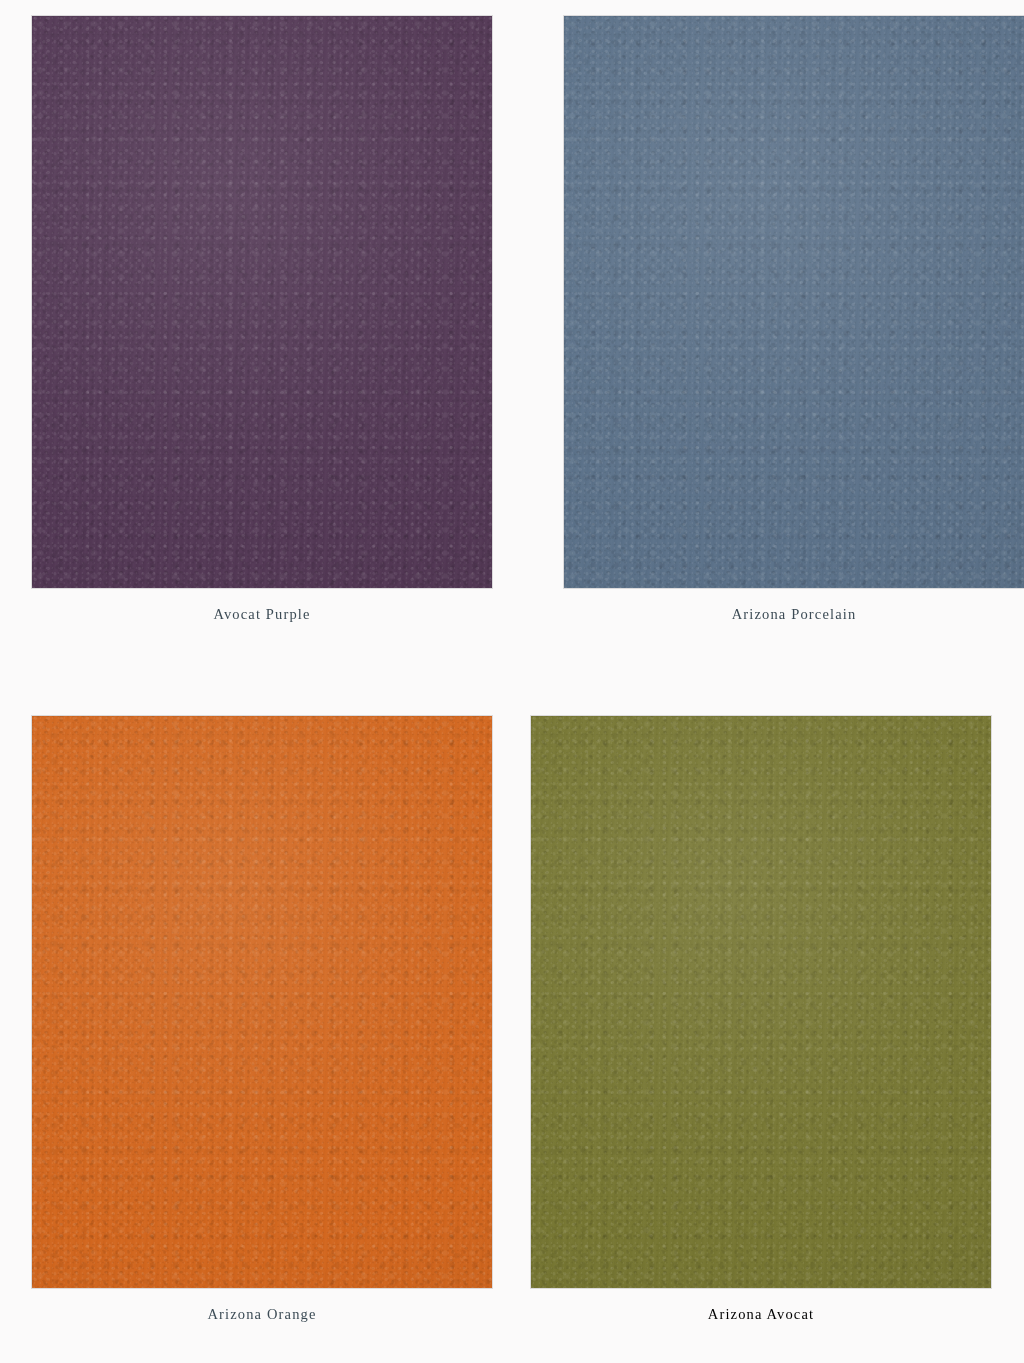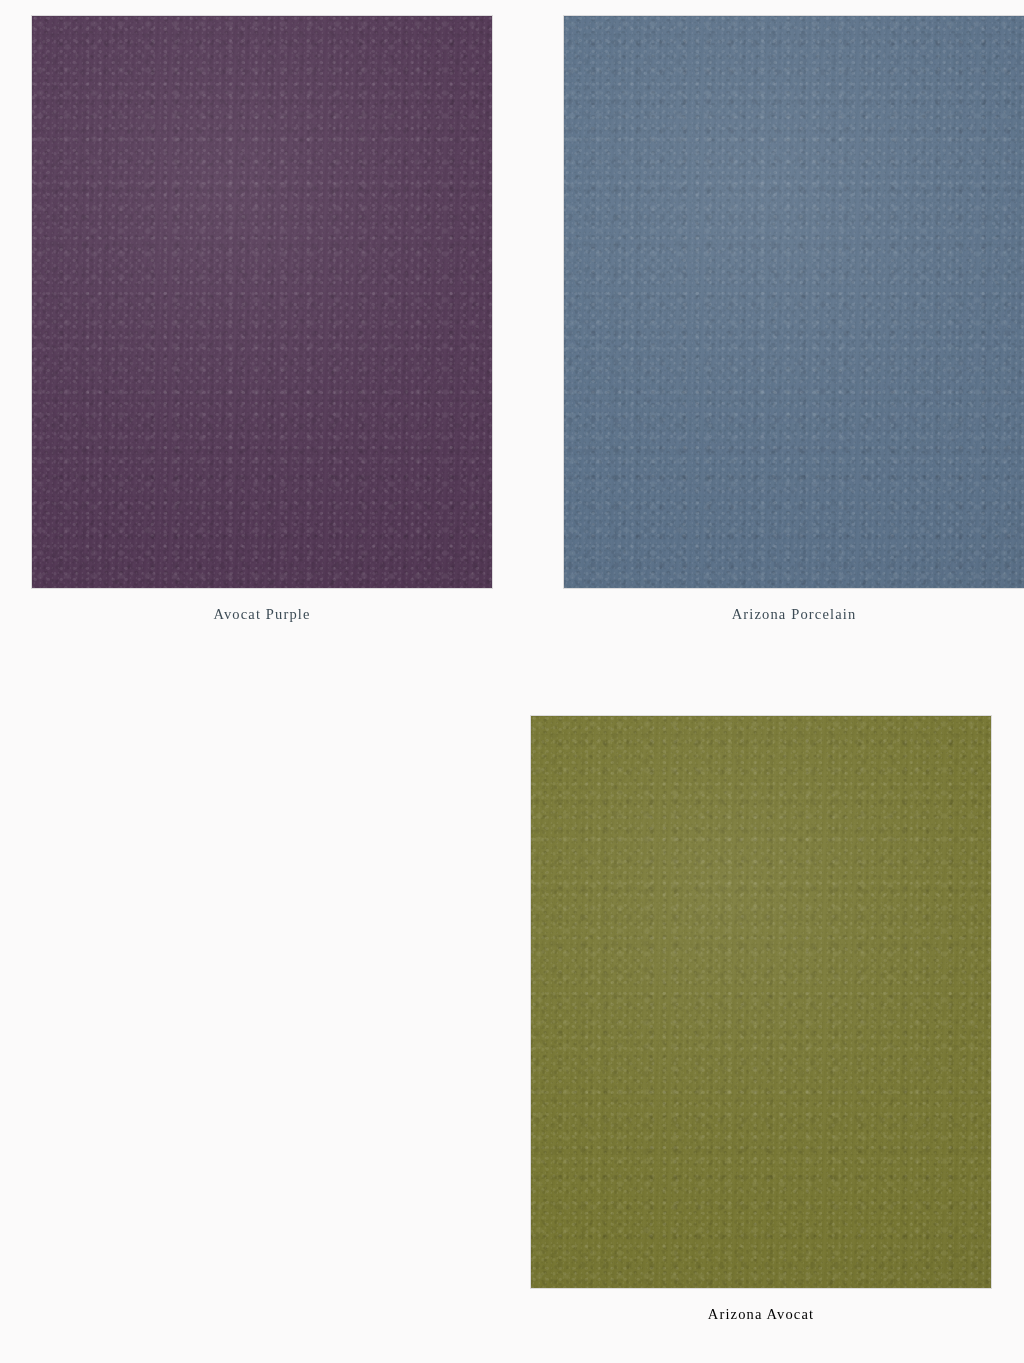--- a/index.html
+++ b/index.html
@@ -122,20 +122,31 @@
       <div class="grain grain-b"></div>
       <div class="grain grain-a"></div>
       <div class="grain grain-c"></div>
       <div class="grain grain-streak"></div>
       <div class="grain grain-sheen"></div>
     </div>
     <div class="swatch-label" style="color: rgb(60, 75, 85);">Arizona Porcelain</div>
     <div class="swatch-ghost"></div>
   </div>
 
+  <div class="swatch-cell cell-r1c0">
+    <div class="swatch-tile" style="background-color:#d2661e">
+      <div class="grain grain-b"></div>
+      <div class="grain grain-a"></div>
+      <div class="grain grain-c"></div>
+      <div class="grain grain-streak"></div>
+      <div class="grain grain-sheen"></div>
+    </div>
+    <div class="swatch-label" style="color: rgb(60, 75, 85);">Arizona Orange</div>
+    <div class="swatch-ghost"></div>
+  </div>
 
   <div class="swatch-cell cell-r1c1">
     <div class="swatch-tile" style="background-color:#767632">
       <div class="grain grain-b"></div>
       <div class="grain grain-a"></div>
       <div class="grain grain-c"></div>
       <div class="grain grain-streak"></div>
       <div class="grain grain-sheen"></div>
     </div>
     <div class="swatch-label" style="color: #000000;">Arizona Avocat</div>

